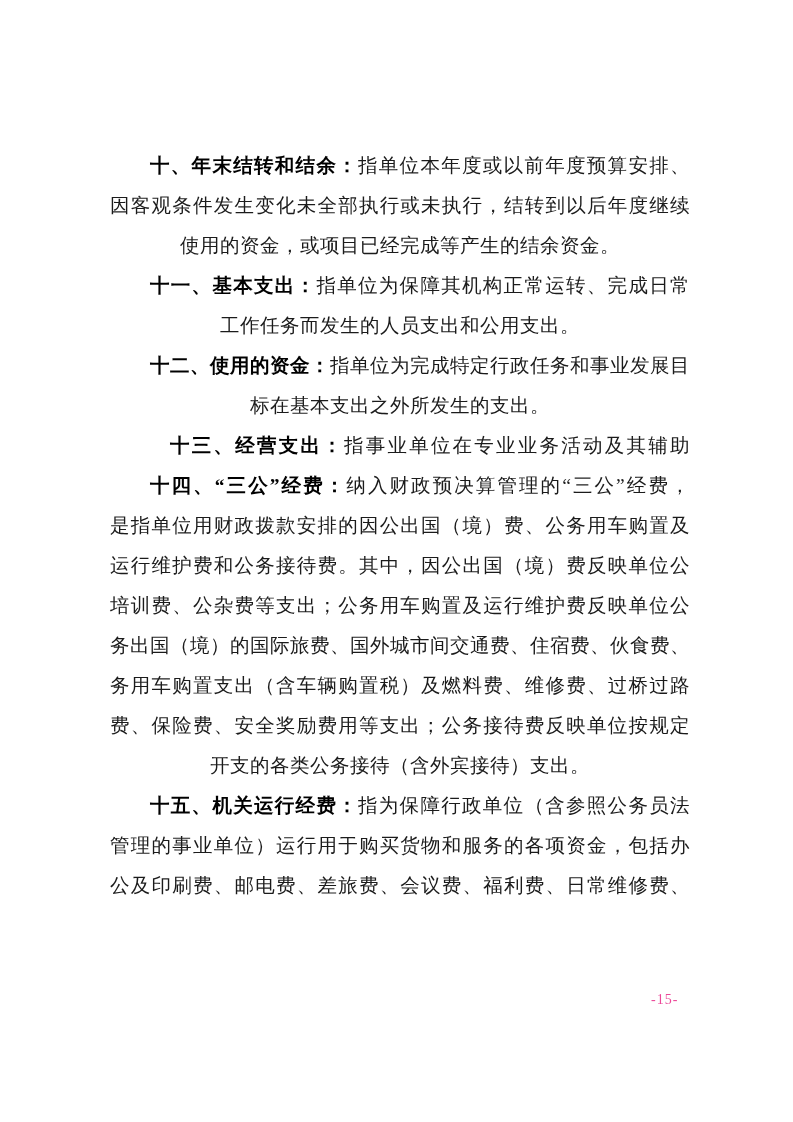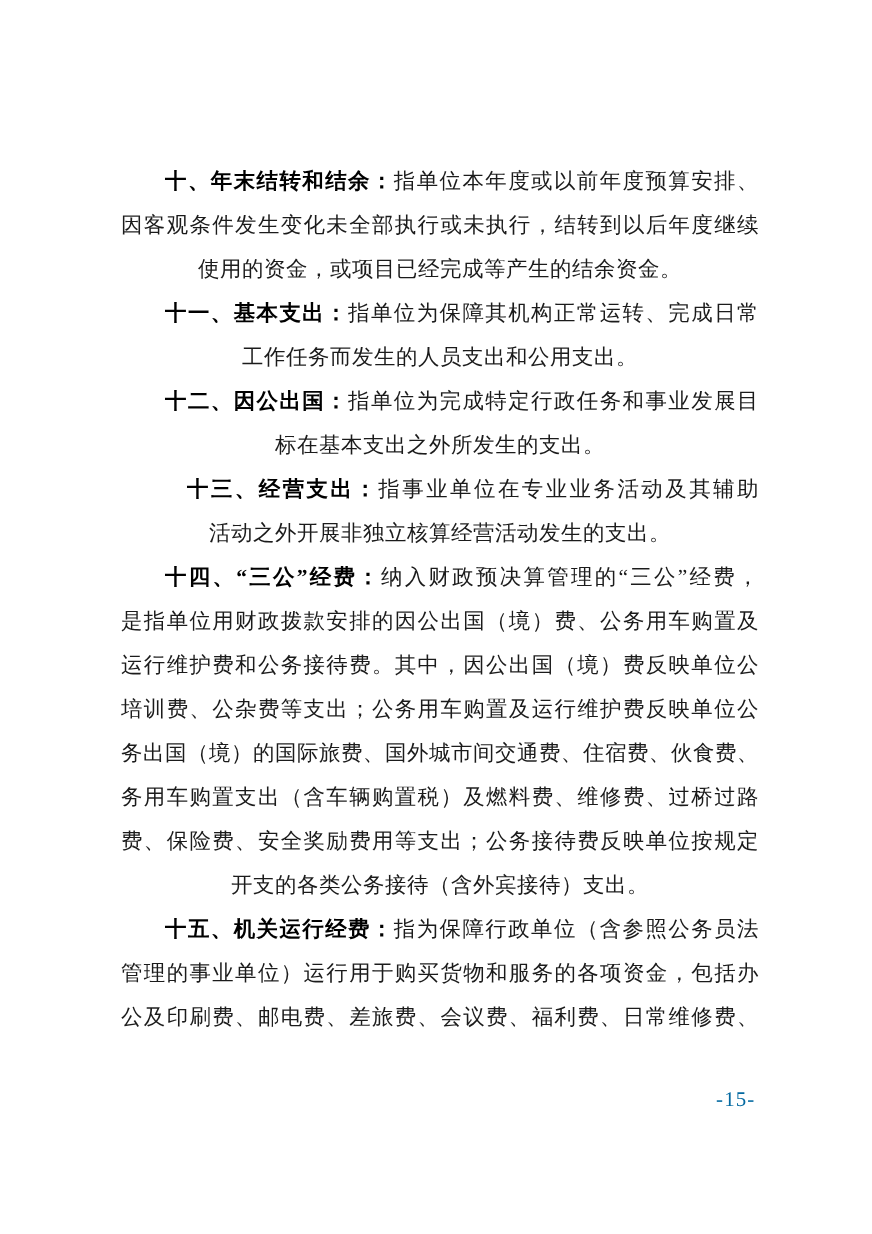--- a/index.html
+++ b/index.html
@@ -39,48 +39,47 @@
   }
   .line strong {
     font-weight: 700;
     color: #000000;
   }
   .page-number {
     position: absolute;
     left: 651px;
     top: 988px;
     width: 64px;
-    font-size: 19px;
+    font-size: 14px;
     line-height: 24px;
-    color: #0369a1;
+    color: #ec4899;
     letter-spacing: 1px;
     text-align: left;
   }
 </style>
 </head>
 <body>
 
 <div class="page">
   <div class="content" id="paragraphs">
       <div class="para">
         <div class="line justify" style="padding-left: 40px;"><strong>十、年末结转和结余：</strong><span>指单位本年度或以前年度预算安排、</span></div>
         <div class="line justify"><span>因客观条件发生变化未全部执行或未执行，结转到以后年度继续</span></div>
         <div class="line"><span>使用的资金，或项目已经完成等产生的结余资金。</span></div>
       </div>
       <div class="para">
         <div class="line justify" style="padding-left: 40px;"><strong>十一、基本支出：</strong><span>指单位为保障其机构正常运转、完成日常</span></div>
         <div class="line"><span>工作任务而发生的人员支出和公用支出。</span></div>
       </div>
       <div class="para">
-        <div class="line justify" style="padding-left: 40px;"><strong>十二、因公出国：</strong><span>指单位为完成特定行政任务和事业发展目</span></div>
+        <div class="line justify" style="padding-left: 40px;"><strong>十二、使用的资金：</strong><span>指单位为完成特定行政任务和事业发展目</span></div>
         <div class="line"><span>标在基本支出之外所发生的支出。</span></div>
       </div>
       <div class="para">
         <div class="line justify" style="padding-left: 60px;"><strong>十三、经营支出：</strong><span>指事业单位在专业业务活动及其辅助</span></div>
-        <div class="line"><span>活动之外开展非独立核算经营活动发生的支出。</span></div>
       </div>
       <div class="para">
         <div class="line justify" style="padding-left: 40px;"><strong>十四、“三公”经费：</strong><span>纳入财政预决算管理的“三公”经费，</span></div>
         <div class="line justify"><span>是指单位用财政拨款安排的因公出国（境）费、公务用车购置及</span></div>
         <div class="line justify"><span>运行维护费和公务接待费。其中，因公出国（境）费反映单位公</span></div>
         <div class="line justify"><span>培训费、公杂费等支出；公务用车购置及运行维护费反映单位公</span></div>
         <div class="line justify"><span>务出国（境）的国际旅费、国外城市间交通费、住宿费、伙食费、</span></div>
         <div class="line justify"><span>务用车购置支出（含车辆购置税）及燃料费、维修费、过桥过路</span></div>
         <div class="line justify"><span>费、保险费、安全奖励费用等支出；公务接待费反映单位按规定</span></div>
         <div class="line"><span>开支的各类公务接待（含外宾接待）支出。</span></div>

